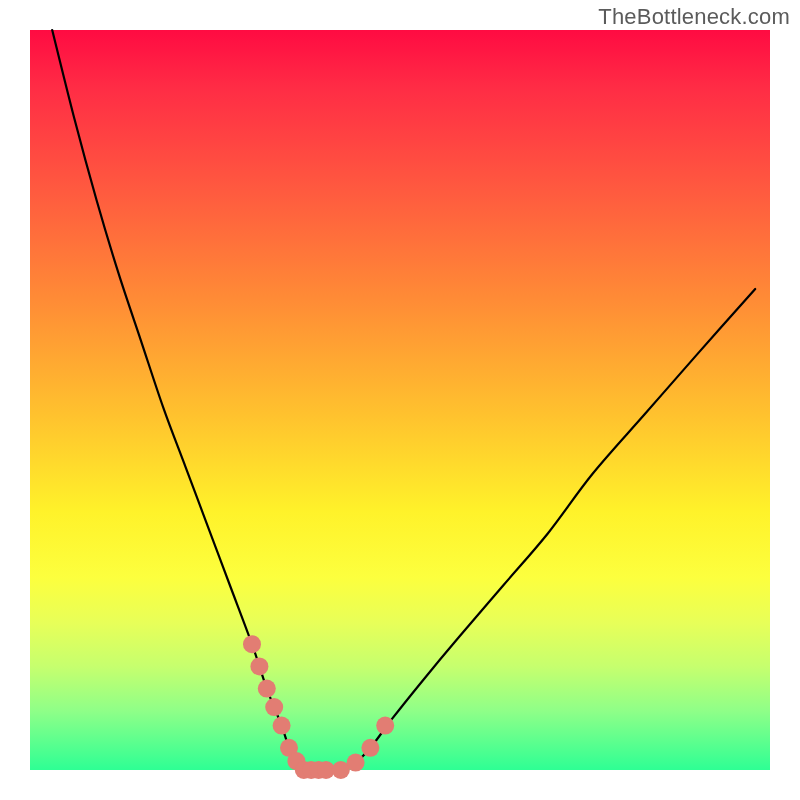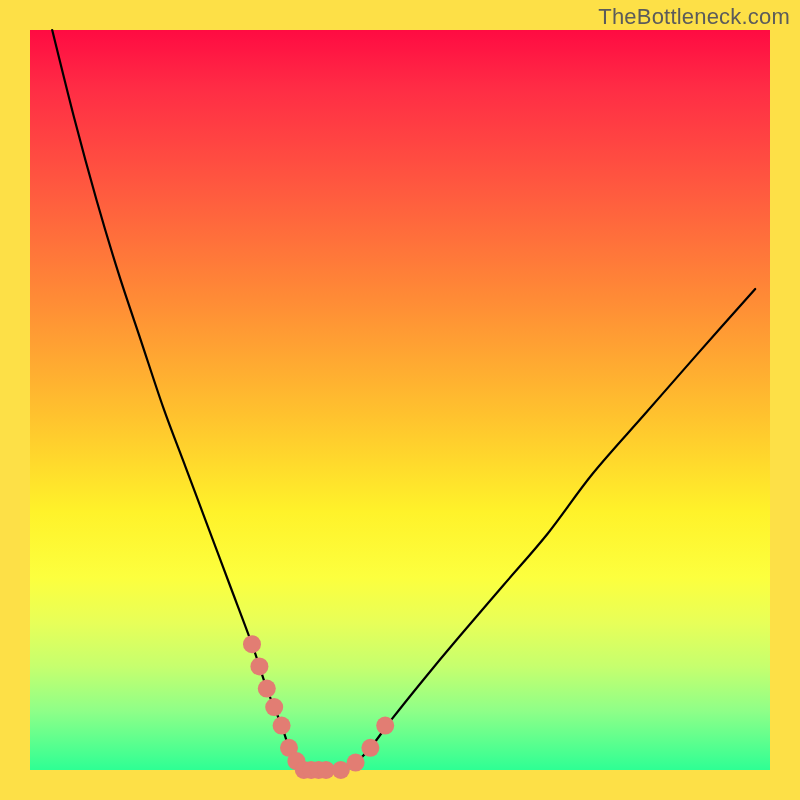--- a/index.html
+++ b/index.html
@@ -8,21 +8,21 @@
     width: 800px;
     height: 800px;
     background: #000;
     font-family: Arial, Helvetica, sans-serif;
     overflow: hidden;
   }
   .frame {
     position: relative;
     width: 800px;
     height: 800px;
-    background: #fde047;
+    background: #ffffff;
   }
   .watermark {
     position: absolute;
     top: 4px;
     right: 10px;
     color: #5b5b5b;
     font-size: 22px;
     font-weight: 500;
     letter-spacing: 0.2px;
     z-index: 5;

